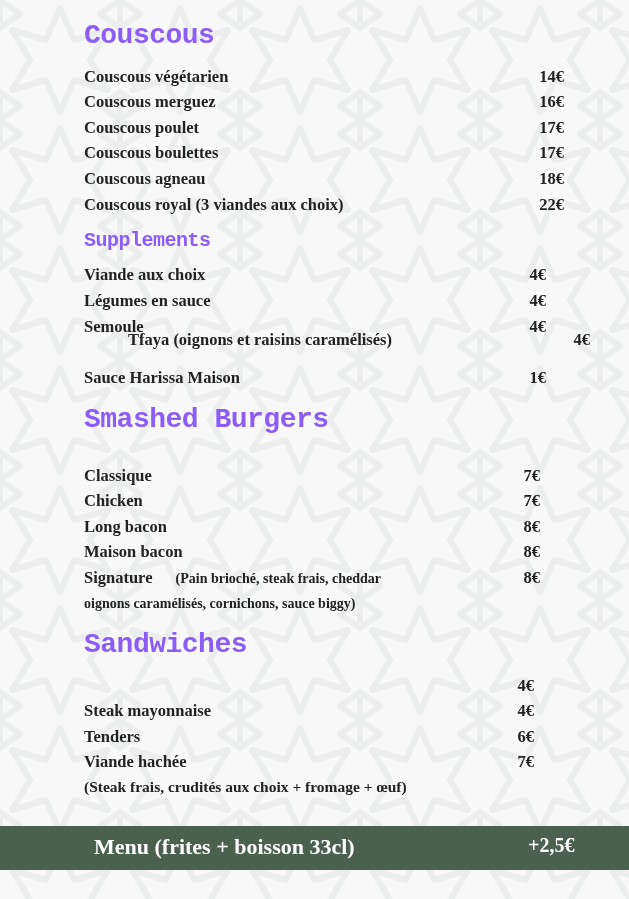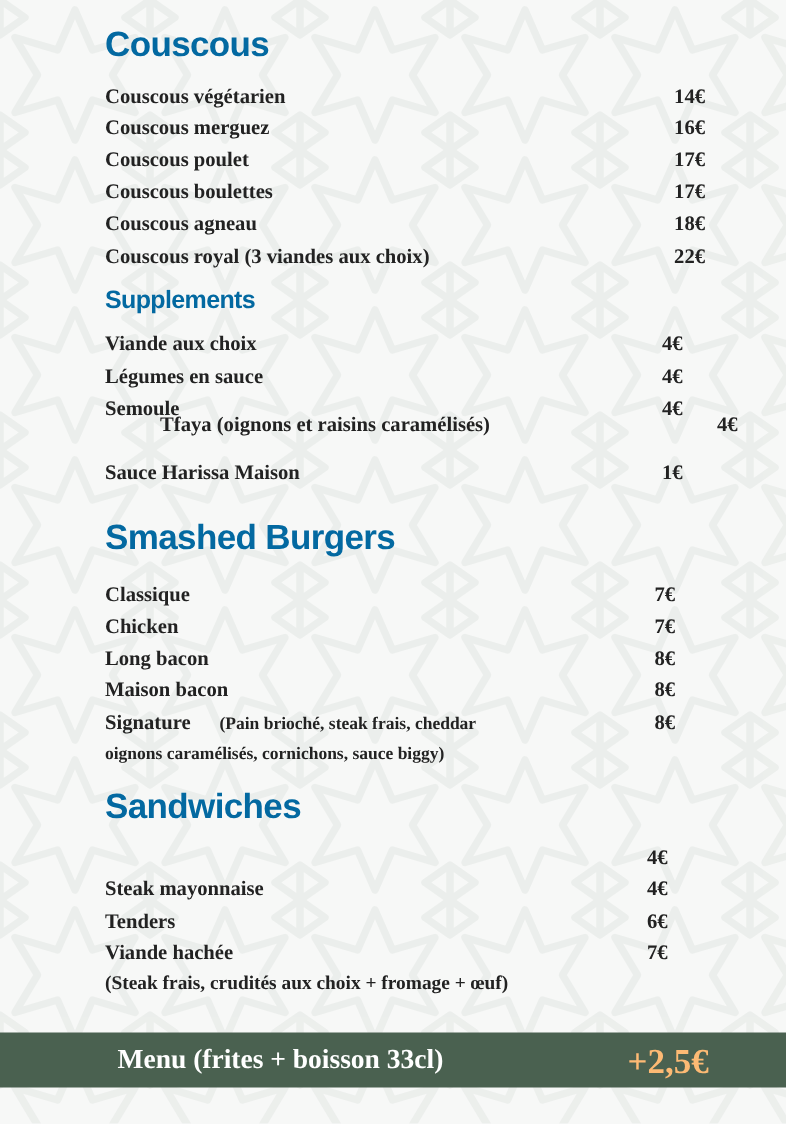--- a/index.html
+++ b/index.html
@@ -21,23 +21,23 @@
       z-index: 0;
       opacity: 0.55;
     }
     .page {
       position: relative;
       z-index: 1;
     }
     .section-title {
       position: absolute;
       left: 84px;
-      font-family: Liberation Sans, sans-serif;
-      font-weight: bold;
-      color: #0369a1;
+      font-family: Liberation Mono, monospace;
+      font-weight: bold;
+      color: #8b5cf6;
       letter-spacing: -0.5px;
       margin: 0;
       white-space: nowrap;
     }
     .title-lg { font-size: 28px; }
     .title-sm { font-size: 20px; }
     .row {
       position: absolute;
       left: 84px;
       width: 480px;
@@ -80,25 +80,25 @@
       position: absolute;
       left: 94px;
       top: 8px;
       font-size: 22px;
       font-weight: bold;
       color: #ffffff;
       white-space: nowrap;
     }
     .banner .price {
       position: absolute;
-      left: 502px;
+      left: 528px;
       top: 8px;
-      font-size: 28px;
-      font-weight: bold;
-      color: #fdba74;
+      font-size: 20px;
+      font-weight: bold;
+      color: #ffffff;
       white-space: nowrap;
     }
   </style>
 </head>
 <body>
 
 <svg class="pattern" width="629" height="899" viewBox="0 0 629 899" xmlns="http://www.w3.org/2000/svg">
   <defs>
     <pattern id="stars" width="120" height="120" patternUnits="userSpaceOnUse">
       <g fill="none" stroke="#e3e7e4" stroke-width="6" stroke-linejoin="round">
@@ -158,21 +158,21 @@
   </div>
   <div class="row" style="top:330px;margin-left:44px;">
     <span class="name">Tfaya (oignons et raisins caramélisés)</span>
     <span class="price" style="right:18px;">4€</span>
   </div>
   <div class="row" style="top:368px;">
     <span class="name">Sauce Harissa Maison</span>
     <span class="price" style="right:18px;">1€</span>
   </div>
 
-  <h1 class="section-title title-lg" style="top:414px;text-align:right;">Smashed Burgers</h1>
+  <h1 class="section-title title-lg" style="top:404px;text-align:right;">Smashed Burgers</h1>
 
   <div class="row" style="top:466px;">
     <span class="name">Classique</span>
     <span class="price" style="right:24px;">7€</span>
   </div>
   <div class="row" style="top:491px;">
     <span class="name">Chicken</span>
     <span class="price" style="right:24px;">7€</span>
   </div>
   <div class="row" style="top:517px;">

